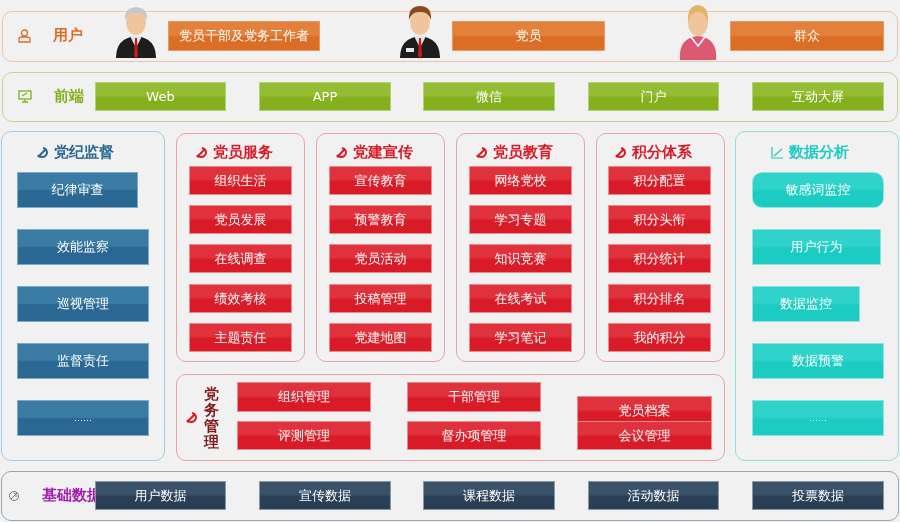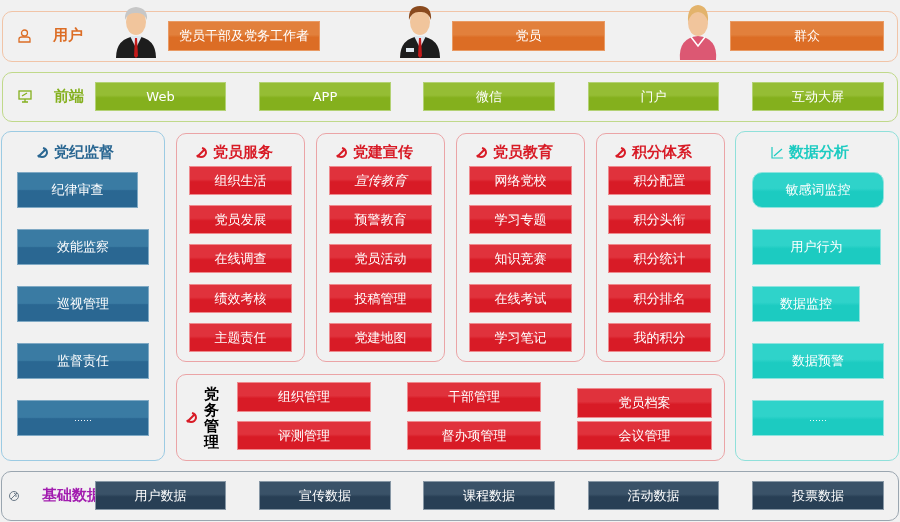--- a/index.html
+++ b/index.html
@@ -112,21 +112,21 @@
     </svg>
   <span>积分体系</span>
 </div>
 
 <div class="btn btn-red" style="left:189px;top:166px;width:103px;height:29px;">组织生活</div>
 <div class="btn btn-red" style="left:189px;top:205px;width:103px;height:29px;">党员发展</div>
 <div class="btn btn-red" style="left:189px;top:244px;width:103px;height:29px;">在线调查</div>
 <div class="btn btn-red" style="left:189px;top:284px;width:103px;height:29px;">绩效考核</div>
 <div class="btn btn-red" style="left:189px;top:323px;width:103px;height:29px;">主题责任</div>
 
-<div class="btn btn-red" style="left:329px;top:166px;width:103px;height:29px;font-style:italic;">宣传教育</div>
+<div class="btn btn-red" style="left:329px;top:166px;width:103px;height:29px;">宣传教育</div>
 <div class="btn btn-red" style="left:329px;top:205px;width:103px;height:29px;">预警教育</div>
 <div class="btn btn-red" style="left:329px;top:244px;width:103px;height:29px;">党员活动</div>
 <div class="btn btn-red" style="left:329px;top:284px;width:103px;height:29px;">投稿管理</div>
 <div class="btn btn-red" style="left:329px;top:323px;width:103px;height:29px;">党建地图</div>
 
 <div class="btn btn-red" style="left:469px;top:166px;width:103px;height:29px;">网络党校</div>
 <div class="btn btn-red" style="left:469px;top:205px;width:103px;height:29px;">学习专题</div>
 <div class="btn btn-red" style="left:469px;top:244px;width:103px;height:29px;">知识竞赛</div>
 <div class="btn btn-red" style="left:469px;top:284px;width:103px;height:29px;">在线考试</div>
 <div class="btn btn-red" style="left:469px;top:323px;width:103px;height:29px;">学习笔记</div>
@@ -134,24 +134,24 @@
 <div class="btn btn-red" style="left:608px;top:166px;width:103px;height:29px;">积分配置</div>
 <div class="btn btn-red" style="left:608px;top:205px;width:103px;height:29px;">积分头衔</div>
 <div class="btn btn-red" style="left:608px;top:244px;width:103px;height:29px;">积分统计</div>
 <div class="btn btn-red" style="left:608px;top:284px;width:103px;height:29px;">积分排名</div>
 <div class="btn btn-red" style="left:608px;top:323px;width:103px;height:29px;">我的积分</div>
 
 <div class="panel" style="left:176px;top:374px;width:549px;height:87px;border:1px solid #eba4a6;"></div>
 <svg class="abs" style="left:185px;top:411px;" width="13" height="13" viewBox="0 0 13 13">
     <path d="M2 11 L10 3 M7 2 Q11 3 11 7 Q10 11 6 11 Q3 11 2 9" fill="none" stroke="#d81b26" stroke-width="2"></path>
   </svg>
-<div class="abs" style="left:204px;top:386px;width:16px;font-size:15px;line-height:16px;font-weight:bold;color:#000000;word-break:break-all;">党务管理</div>
+<div class="abs" style="left:204px;top:386px;width:16px;font-size:15px;line-height:16px;font-weight:bold;color:#7f1d1d;word-break:break-all;">党务管理</div>
 <div class="btn btn-red" style="left:237px;top:382px;width:134px;height:30px;">组织管理</div>
 <div class="btn btn-red" style="left:407px;top:382px;width:134px;height:30px;">干部管理</div>
-<div class="btn btn-red" style="left:577px;top:388px;width:135px;height:30px;">党员档案</div>
+<div class="btn btn-red" style="left:577px;top:396px;width:135px;height:30px;">党员档案</div>
 <div class="btn btn-red" style="left:237px;top:421px;width:134px;height:29px;">评测管理</div>
 <div class="btn btn-red" style="left:407px;top:421px;width:134px;height:29px;">督办项管理</div>
 <div class="btn btn-red" style="left:577px;top:421px;width:135px;height:29px;">会议管理</div>
 
 <div class="panel" style="left:735px;top:131px;width:164px;height:330px;border:1px solid #8fe0da;"></div>
 <div class="title" style="left:771px;top:143px;color:#1ccbc1;">
   <svg width="13" height="13" viewBox="0 0 13 13">
       <path d="M1 1 V12 H12" fill="none" stroke="#1ccbc1" stroke-width="1.2"></path>
       <path d="M3 10 L11 3" stroke="#1ccbc1" stroke-width="1.2"></path>
     </svg>

